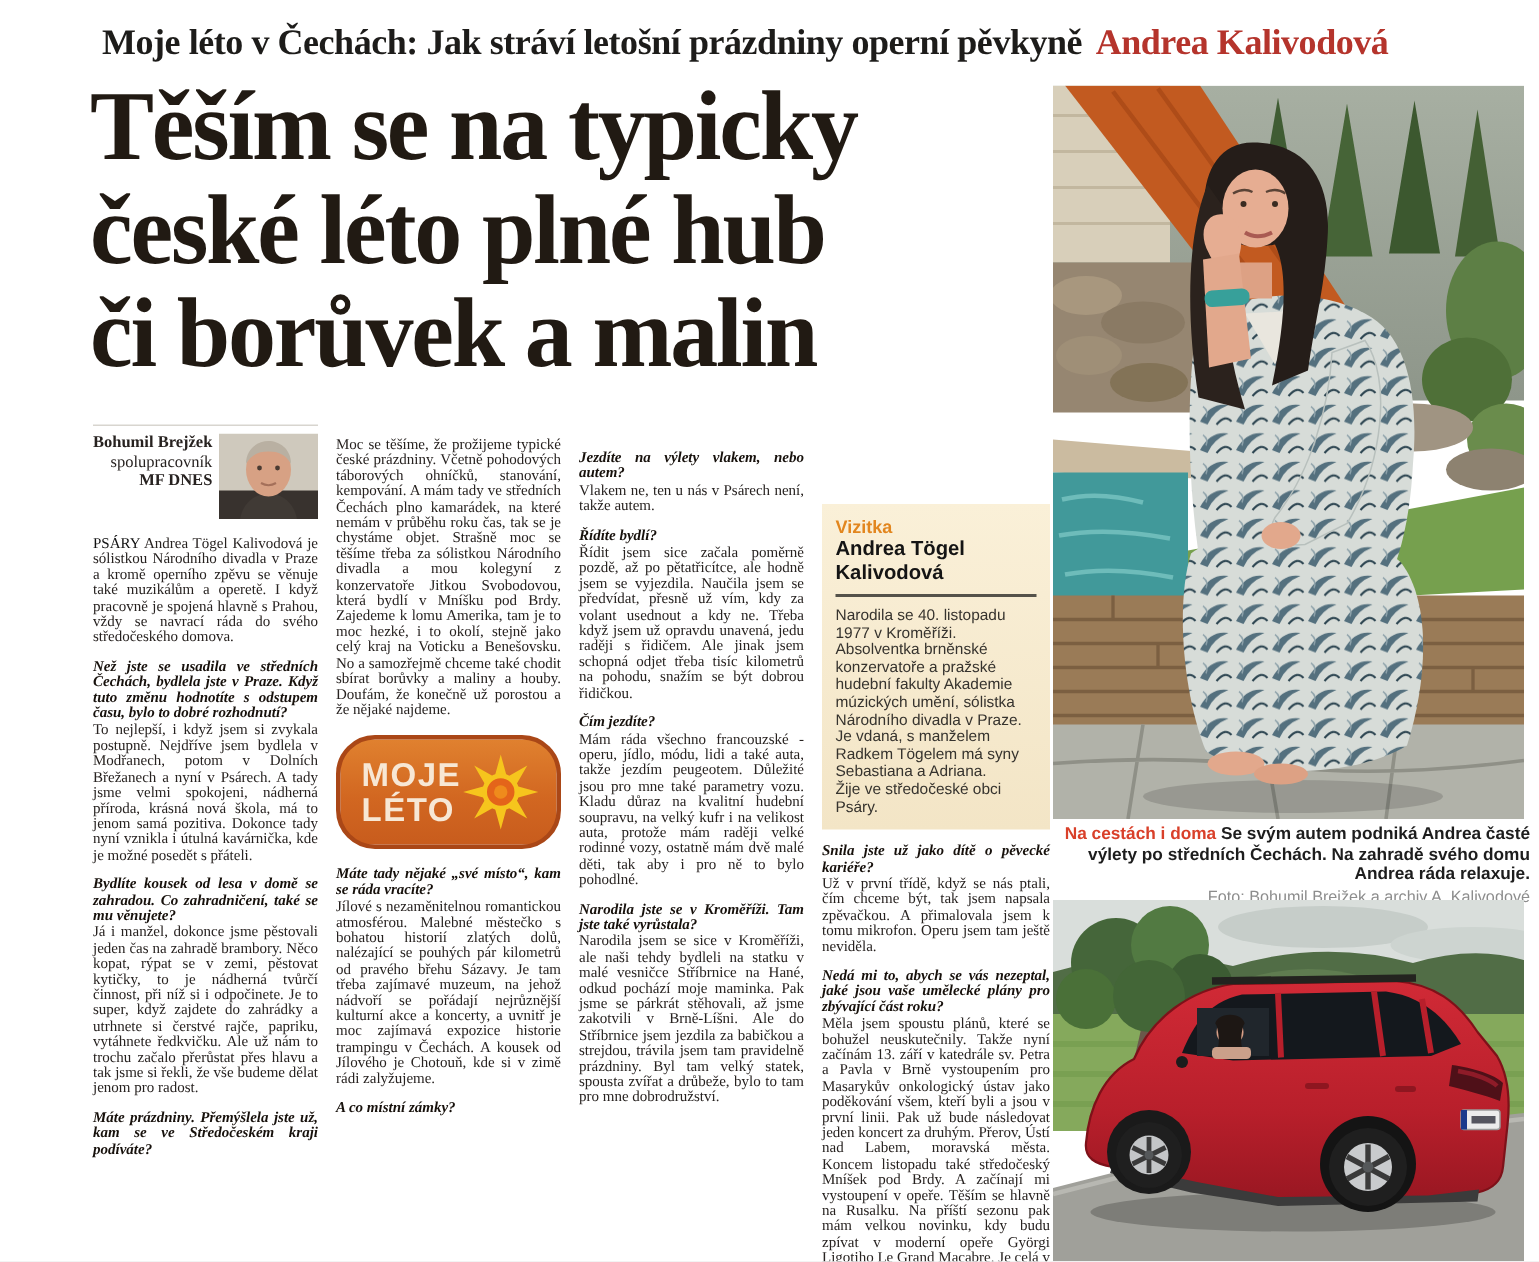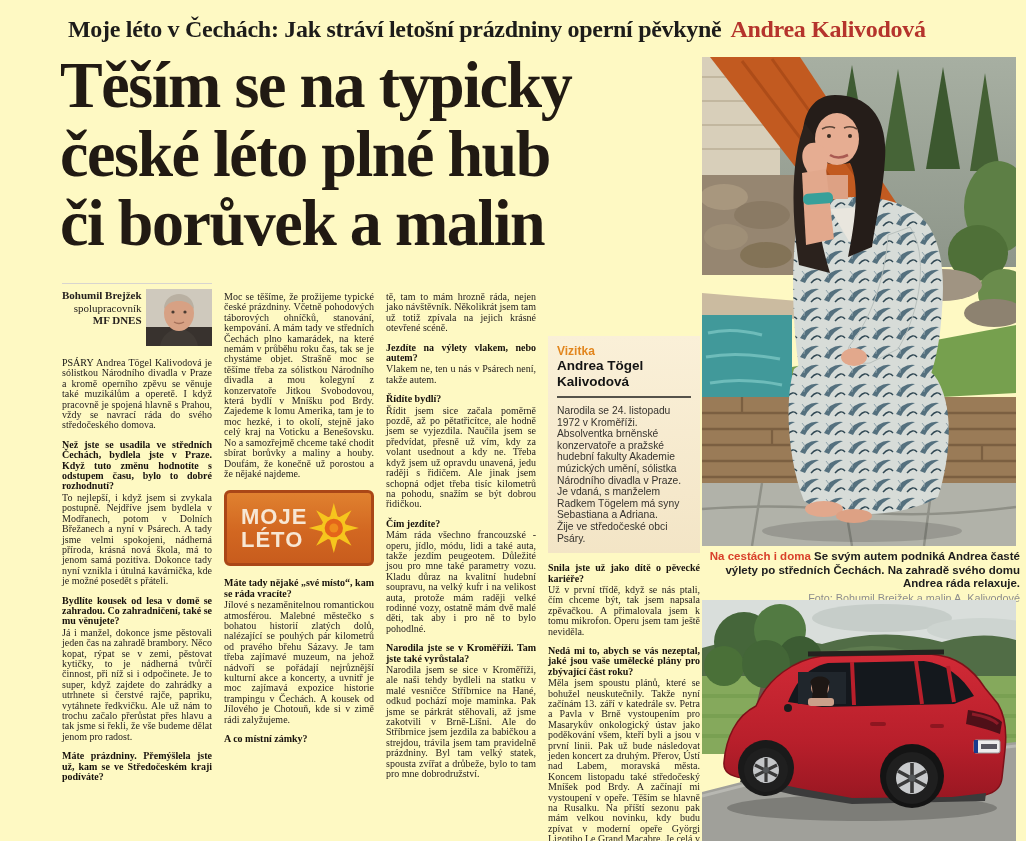--- a/index.html
+++ b/index.html
@@ -1,40 +1,40 @@
 <!DOCTYPE html>
 <html lang="cs"><head>
 <meta charset="utf-8">
 <style>
   html,body{margin:0;padding:0;background:#e9e9e9;}
-  .page{position:relative;width:1026px;height:841px;background:#fef9c3;overflow:hidden;
+  .page{position:relative;width:1026px;height:841px;background:#ffffff;overflow:hidden;
         font-family:"Liberation Serif",serif;color:#272220;}
   
   .kicker{position:absolute;left:68px;top:14px;width:920px;font-size:24px;line-height:30px;
           color:#1d1c1a;letter-spacing:-0.3px;white-space:nowrap;font-weight:600;}
   .kicker .red{color:#b5342c;margin-left:9px;}
   
   .headline{position:absolute;left:60px;top:50px;width:650px;font-weight:700;color:#211a13;
             font-size:66px;line-height:69px;letter-spacing:-1.5px;transform:scaleX(.97);transform-origin:left top;}
   .headline span{display:block;}
   
   .col{position:absolute;width:150px;font-size:10px;line-height:10.4px;text-align:justify;}
   .col p{margin:0;}
   .col p.a{margin:0 0 0 0;}
-  .col p.q{font-weight:700;color:#17110c;margin:9px 0 1px 0;}
+  .col p.q{font-weight:700;color:#17110c;margin:9px 0 1px 0;font-style:italic;}
   .lead-in{font-weight:400;color:#111;}
   
   .author{display:flex;justify-content:space-between;border-top:1px solid #d8d5cf;
           padding-top:5px;margin-bottom:9px;height:60px;}
   .author .who{font-size:11px;line-height:12.5px;text-align:right;}
   .author .who .nm{font-weight:700;}
   .author .who .org{font-weight:700;}
   .portrait{width:66px;height:57px;flex:0 0 auto;}
   
-  .badge{width:150px;height:76px;margin:11px 0 12px 0;border-radius:6px;
+  .badge{width:150px;height:76px;margin:11px 0 12px 0;border-radius:26px;
          background:linear-gradient(180deg,#e0812f 0%,#d26721 55%,#c85c1d 100%);
          border:3px solid #aa4717;box-sizing:border-box;display:flex;align-items:center;
          justify-content:space-between;padding:0 10px 0 14px;}
   .badge .bt{font-family:"Liberation Sans",sans-serif;font-weight:700;font-size:22px;line-height:23px;
              color:#f7e7d4;letter-spacing:1px;}
   .badge svg{width:56px;height:56px;}
   
   .vizitka{box-sizing:border-box;width:152px;background:linear-gradient(180deg,#faf0d8,#f3e5c6);
            padding:8px 9px 9px 9px;font-family:"Liberation Sans",sans-serif;text-align:left;margin-bottom:10px;}
   .vizitka .vlab{color:#e2861e;font-weight:700;font-size:12px;line-height:14px;}
@@ -103,36 +103,35 @@
         <circle cx="30" cy="30" r="12" fill="#e4641a" stroke="#f6c51d" stroke-width="3.5"></circle>
         <circle cx="30" cy="30" r="5" fill="#ef8b1c"></circle>
       </svg>
     </div>
     <p class="q" style="margin-top:2px">Máte tady nějaké „své místo“, kam se ráda vracíte?</p>
     <p class="a">Jílové s nezaměnitelnou romantickou atmosférou. Malebné městečko s bohatou historií zlatých dolů, nalézající se pouhých pár kilometrů od pravého břehu Sázavy. Je tam třeba zajímavé muzeum, na jehož nádvoří se pořádají nejrůznější kulturní akce a koncerty, a uvnitř je moc zajímavá expozice historie trampingu v Čechách. A kousek od Jílového je Chotouň, kde si v zimě rádi zalyžujeme.</p>
     <p class="q">A co místní zámky?</p>
   </div>
 
   <div class="col" style="left:386px;top:292px;">
-    <p class="a">tě, tam to mám hrozně ráda, nejen jako návštěvník. Několikrát jsem tam už totiž zpívala na jejich krásné otevřené scéně.</p>
     <p class="q">Jezdíte na výlety vlakem, nebo autem?</p>
     <p class="a">Vlakem ne, ten u nás v Psárech není, takže autem.</p>
     <p class="q">Řídíte bydlí?</p>
     <p class="a">Řídit jsem sice začala poměrně pozdě, až po pětatřicítce, ale hodně jsem se vyjezdila. Naučila jsem se předvídat, přesně už vím, kdy za volant usednout a kdy ne. Třeba když jsem už opravdu unavená, jedu raději s řidičem. Ale jinak jsem schopná odjet třeba tisíc kilometrů na pohodu, snažím se být dobrou řidičkou.</p>
     <p class="q">Čím jezdíte?</p>
     <p class="a">Mám ráda všechno francouzské - operu, jídlo, módu, lidi a také auta, takže jezdím peugeotem. Důležité jsou pro mne také parametry vozu. Kladu důraz na kvalitní hudební soupravu, na velký kufr i na velikost auta, protože mám raději velké rodinné vozy, ostatně mám dvě malé děti, tak aby i pro ně to bylo pohodlné.</p>
     <p class="q">Narodila jste se v Kroměříži. Tam jste také vyrůstala?</p>
     <p class="a">Narodila jsem se sice v Kroměříži, ale naši tehdy bydleli na statku v malé vesničce Stříbrnice na Hané, odkud pochází moje maminka. Pak jsme se párkrát stěhovali, až jsme zakotvili v Brně-Líšni. Ale do Stříbrnice jsem jezdila za babičkou a strejdou, trávila jsem tam pravidelně prázdniny. Byl tam velký statek, spousta zvířat a drůbeže, bylo to tam pro mne dobrodružství.</p>
   </div>
 
   <div class="col" style="left:548px;top:292px;width:152px;margin-top:44px;">
     <div class="vizitka">
       <div class="vlab">Vizitka</div>
       <div class="vname">Andrea Tögel Kalivodová</div>
-      <p>Narodila se 24. listopadu 1972 v Kroměříži.</p>
+      <p>Narodila se 40. listopadu 1977 v Kroměříži.</p>
       <p>Absolventka brněnské konzervatoře a pražské hudební fakulty Akademie múzických umění, sólistka Národního divadla v Praze.</p>
       <p>Je vdaná, s manželem Radkem Tögelem má syny Sebastiana a Adriana.</p>
       <p>Žije ve středočeské obci Psáry.</p>
     </div>
     <p class="q" style="margin-top:0">Snila jste už jako dítě o pěvecké kariéře?</p>
     <p class="a">Už v první třídě, když se nás ptali, čím chceme být, tak jsem napsala zpěvačkou. A přimalovala jsem k tomu mikrofon. Operu jsem tam ještě neviděla.</p>
     <p class="q">Nedá mi to, abych se vás nezeptal, jaké jsou vaše umělecké plány pro zbývající část roku?</p>
     <p class="a">Měla jsem spoustu plánů, které se bohužel neuskutečnily. Takže nyní začínám 13. září v katedrále sv. Petra a Pavla v Brně vystoupením pro Masarykův onkologický ústav jako poděkování všem, kteří byli a jsou v první linii. Pak už bude následovat jeden koncert za druhým. Přerov, Ústí nad Labem, moravská města. Koncem listopadu také středočeský Mníšek pod Brdy. A začínají mi vystoupení v opeře. Těším se hlavně na Rusalku. Na příští sezonu pak mám velkou novinku, kdy budu zpívat v moderní opeře Györgi Ligotiho Le Grand Macabre. Je celá v angličtině a vedle zpěvu je tam i mnoho anglického mluveného slova. Budu tam vystupovat v roli nezkrotné Mescaliny.</p>
   </div>
 
@@ -234,21 +233,21 @@
         <rect x="101" y="136" width="30" height="11" rx="5" fill="#37a09a" transform="rotate(-4 116 141)"></rect>
 
         <ellipse cx="122" cy="452" rx="19" ry="8" fill="#e2a88c"></ellipse>
         <ellipse cx="152" cy="459" rx="18" ry="7" fill="#dda184"></ellipse>
       </g>
     </svg>
   </div>
 
   <div class="caption">
     <span class="clab">Na cestách i doma</span><span> Se svým autem podniká Andrea časté výlety po středních Čechách. Na zahradě svého domu Andrea ráda relaxuje.</span>
-    <div class="credit">Foto: Bohumil Brejžek a malin A. Kalivodové</div>
+    <div class="credit">Foto: Bohumil Brejžek a archiv A. Kalivodové</div>
   </div>
 
   <div class="photo" style="left:702px;top:600px;width:314px;height:241px;">
     <svg viewBox="0 0 314 241" width="314" height="241">
       <defs>
         <linearGradient id="carred" x1="0" y1="0" x2="0" y2="1">
           <stop offset="0" stop-color="#d12a36"></stop>
             <stop offset=".6" stop-color="#b81f2b"></stop>
             <stop offset="1" stop-color="#991722"></stop>
         </linearGradient>

